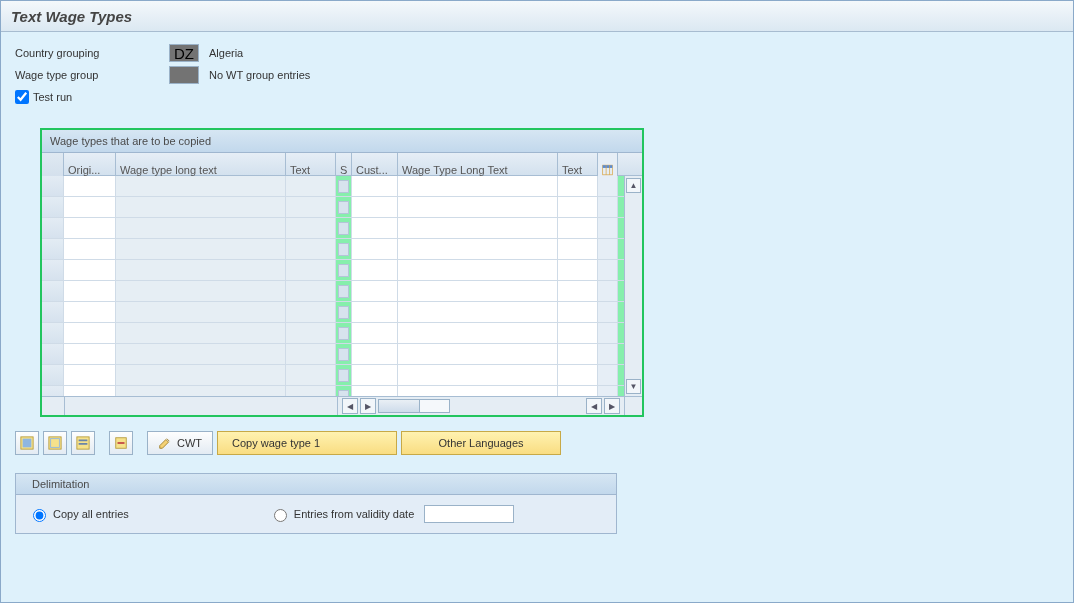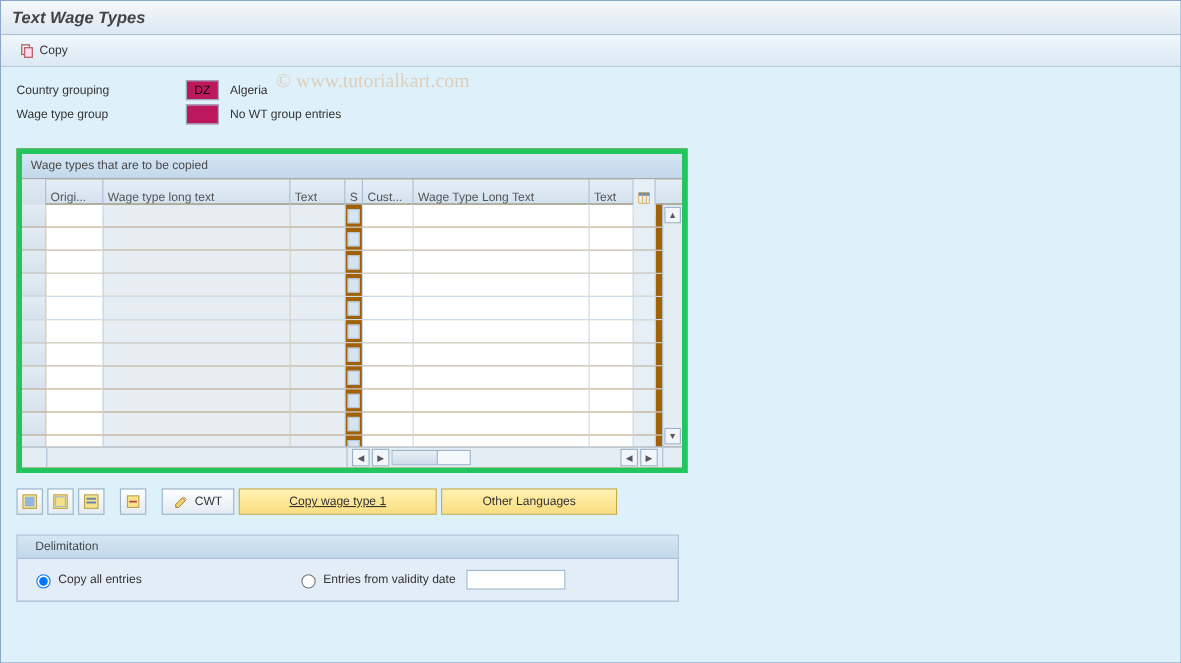--- a/index.html
+++ b/index.html
@@ -10,27 +10,27 @@
   
   .apptoolbar{height:28px;background:linear-gradient(#f0f6fb,#dbe8f4);border-bottom:1px solid #b7c7d8;display:flex;align-items:center;padding:0 10px;gap:4px;}
   .tb-btn{display:inline-flex;align-items:center;gap:4px;padding:2px 6px;border:1px solid transparent;border-radius:2px;cursor:pointer;}
   .copy-icon-svg{width:14px;height:14px;}
   
   .body{flex:1;background:#def1fb;padding:10px 14px;overflow:auto;position:relative;}
   .watermark{position:absolute;top:2px;left:250px;font-size:18px;color:rgba(220,140,70,.35);font-family:"Times New Roman",serif;pointer-events:none;}
   
   .field-row{display:flex;align-items:center;height:22px;gap:4px;}
   .field-label{width:150px;}
-  .sap-input{height:18px;border:1px solid #9ab2c8;background:#be185d;box-sizing:border-box;padding:0 3px;font-size:11px;}
+  .sap-input{height:18px;border:1px solid #9ab2c8;background:#737373;box-sizing:border-box;padding:0 3px;font-size:15px;}
   .sap-input.short{width:30px;text-align:center;}
   .sap-input.med{width:30px;}
   .read-only-text{margin-left:6px;}
   .checkbox{width:14px;height:14px;margin:0;}
   
-  .groupbox{margin-top:20px;border:5px solid #22c55e;background:#a16207;width:600px;}
+  .groupbox{margin-top:20px;border:2px solid #22c55e;background:#86efac;width:600px;margin-left:25px;}
   .groupbox-title{height:22px;background:linear-gradient(#d6e6f3,#c2d8ec);border-bottom:1px solid #9fb6cf;padding:0 8px;display:flex;align-items:center;color:#4a4a4a;}
   
   .alv{display:flex;flex-direction:column;}
   .alv-header,.alv-row{display:flex;}
   .alv-header{height:22px;background:linear-gradient(#e6eef6,#d3e1ee);border-bottom:1px solid #a7bdd3;}
   .alv-header .col{border-right:1px solid #a7bdd3;display:flex;align-items:center;padding:17px 4px;box-sizing:border-box;color:#555;overflow:hidden;white-space:nowrap;}
   .alv-body{height:220px;overflow:hidden;position:relative;display:flex;}
   .alv-rows{flex:1;}
   .alv-row{height:20px;border-bottom:1px solid #cfdbe7;}
   .alv-row .col{border-right:1px solid #cfdbe7;box-sizing:border-box;display:flex;align-items:center;padding:0 2px;}
@@ -75,42 +75,36 @@
 </style>
 </head>
 <body>
 
 <div class="window">
 
   <div class="titlebar">
     <h1>Text Wage Types</h1>
   </div>
 
-  <div class="apptoolbar">
-    <div class="tb-btn">
-      <svg class="copy-icon-svg" viewBox="0 0 16 16">
-          <rect x="2" y="2" width="8" height="10" fill="none" stroke="#b66" stroke-width="1.4"></rect>
-          <rect x="5" y="5" width="8" height="10" fill="#fde" stroke="#b66" stroke-width="1.4"></rect>
-        </svg>
-      <span>Copy</span>
-    </div>
-  </div>
 
   <div class="body">
-    <div class="watermark">© www.tutorialkart.com</div>
 
     <div class="field-row">
       <span class="field-label">Country grouping</span>
       <input class="sap-input short" value="DZ" style="">
       <span class="read-only-text">Algeria</span>
     </div>
     <div class="field-row">
       <span class="field-label">Wage type group</span>
       <input class="sap-input med" value="" style="">
       <span class="read-only-text">No WT group entries</span>
+    </div>
+    <div class="field-row">
+      <input type="checkbox" class="checkbox" checked="" style="">
+      <span>Test run</span>
     </div>
 
     <div class="groupbox">
       <div class="groupbox-title">Wage types that are to be copied</div>
       <div class="alv">
         <div class="alv-header">
           <div class="col c-sel"></div>
           <div class="col c-origi">Origi...</div>
           <div class="col c-longtext">Wage type long text</div>
           <div class="col c-text">Text</div>
@@ -327,21 +321,21 @@
           </svg>
       </div>
       <div style="width:6px"></div>
       <div class="text-btn">
         <svg style="width:14px;height:14px" viewBox="0 0 16 16">
             <path d="M2 11 L9 4 L12 7 L5 14 L2 14 Z" fill="#f4d173" stroke="#9c7a24"></path>
             <line x1="10" y1="3" x2="13" y2="6" stroke="#9c7a24"></line>
           </svg>
         <span>CWT</span>
       </div>
-      <div class="yellow-btn" style="width:150px;justify-content:center;text-decoration:underline;">
+      <div class="yellow-btn" style="width:150px;justify-content:flex-start;">
         <span>Copy wage type 1</span>
       </div>
       <div class="yellow-btn" style="width:130px;justify-content:center;">
         <span>Other Languages</span>
       </div>
     </div>
 
     <div class="delim-box">
       <div class="delim-title">Delimitation</div>
       <div class="delim-body">

